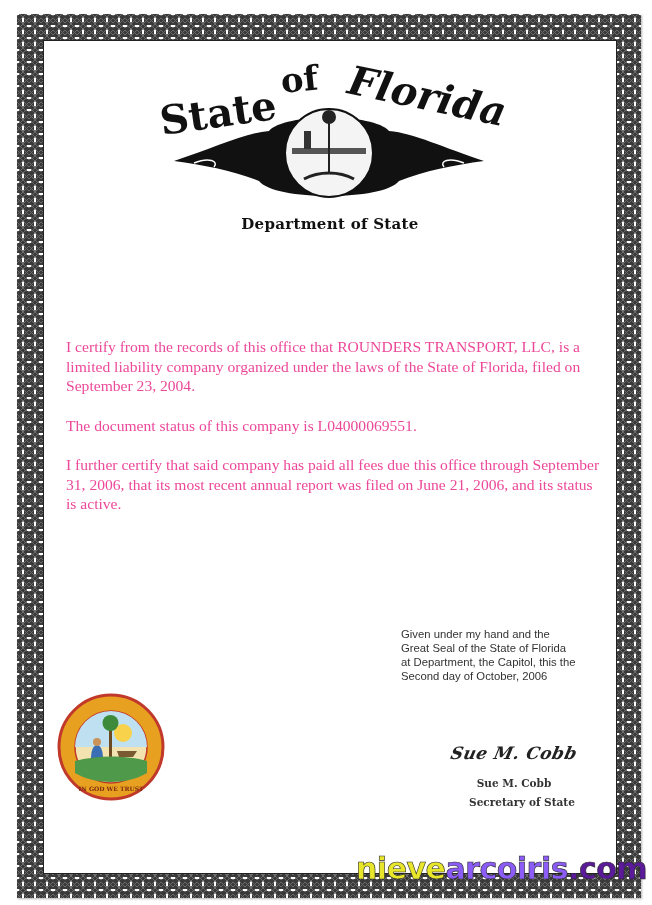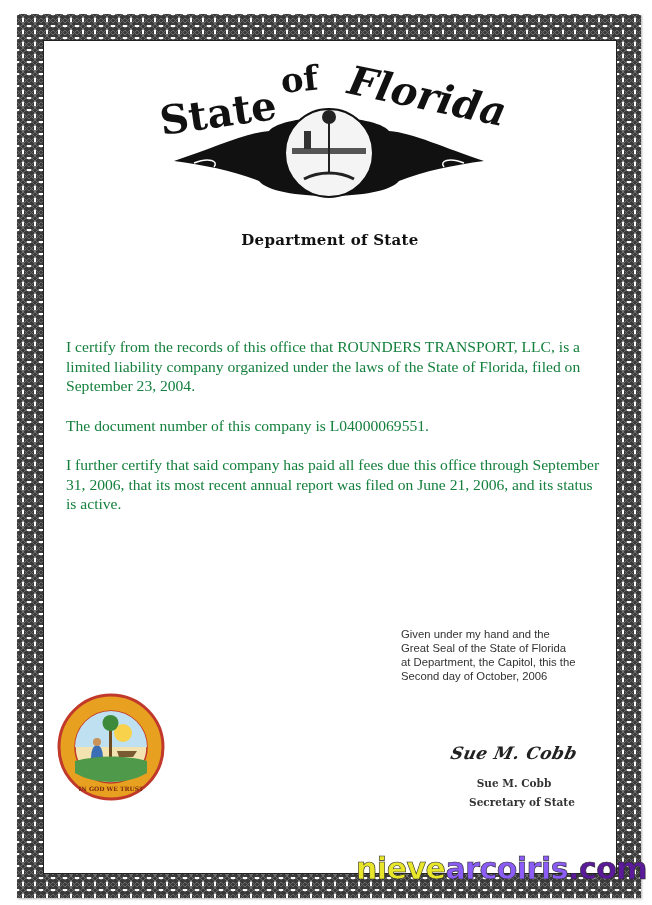--- a/index.html
+++ b/index.html
@@ -25,25 +25,24 @@
     border: 1px solid #222;
   }
   .header {
     position: absolute; left: 0; top: 0; width: 572px; height: 210px;
   }
   .title-svg { position: absolute; left: 110px; top: 12px; width: 350px; height: 160px; }
   .dept {
     position: absolute; left: 0; width: 572px; top: 174px; text-align: center;
     font-family: "DejaVu Serif", serif; font-weight: bold; font-size: 15px; color: #111;
     letter-spacing: 0.3px;
-    margin-top: 16px;
   }
   .body-text {
     position: absolute; left: 22px; top: 296px; width: 540px;
-    font-size: 15.6px; line-height: 19.5px; color: #15803d;
+    font-size: 15.6px; line-height: 19.5px; color: #ec4899;
   }
   .body-text p { margin: 0 0 20px 0; }
   .given {
     position: absolute; left: 357px; top: 586px; width: 200px;
     font-family: "Liberation Sans", sans-serif; font-size: 11.3px; line-height: 14px;
     text-align: left; color: #333;
   }
   .seal {
     position: absolute; left: 13px; top: 652px; width: 108px; height: 108px;
   }
@@ -92,21 +91,21 @@
 
       <text x="8" y="82" font-family="DejaVu Serif, serif" font-weight="bold" font-size="40" fill="#111" transform="rotate(-8 8 82)">State</text>
       <text x="128" y="40" font-family="DejaVu Serif, serif" font-weight="bold" font-size="34" fill="#111" transform="rotate(-6 128 40)">of</text>
       <text x="192" y="40" font-family="DejaVu Serif, serif" font-weight="bold" font-style="italic" font-size="40" fill="#111" transform="rotate(12 192 40)">Florida</text>
     </svg>
     <div class="dept">Department of State</div>
   </div>
 
   <div class="body-text">
     <p>I certify from the records of this office that ROUNDERS TRANSPORT, LLC, is a limited liability company organized under the laws of the State of Florida, filed on September 23, 2004.</p>
-    <p>The document number of this company is L04000069551.</p>
+    <p>The document status of this company is L04000069551.</p>
     <p>I further certify that said company has paid all fees due this office through September 31, 2006, that its most recent annual report was filed on June 21, 2006, and its status is active.</p>
   </div>
 
   <div class="given">
     <div>Given under my hand and the</div>
     <div>Great Seal of the State of Florida</div>
     <div>at Department, the Capitol, this the</div>
     <div>Second day of October, 2006</div>
   </div>
 

